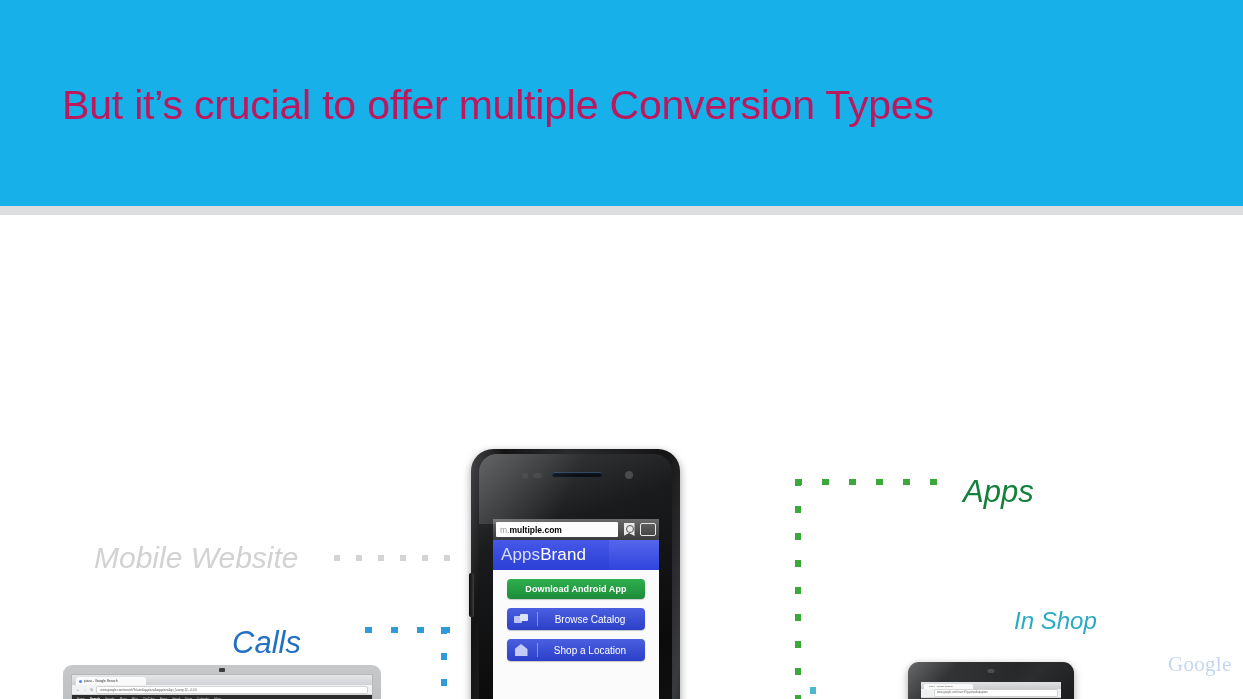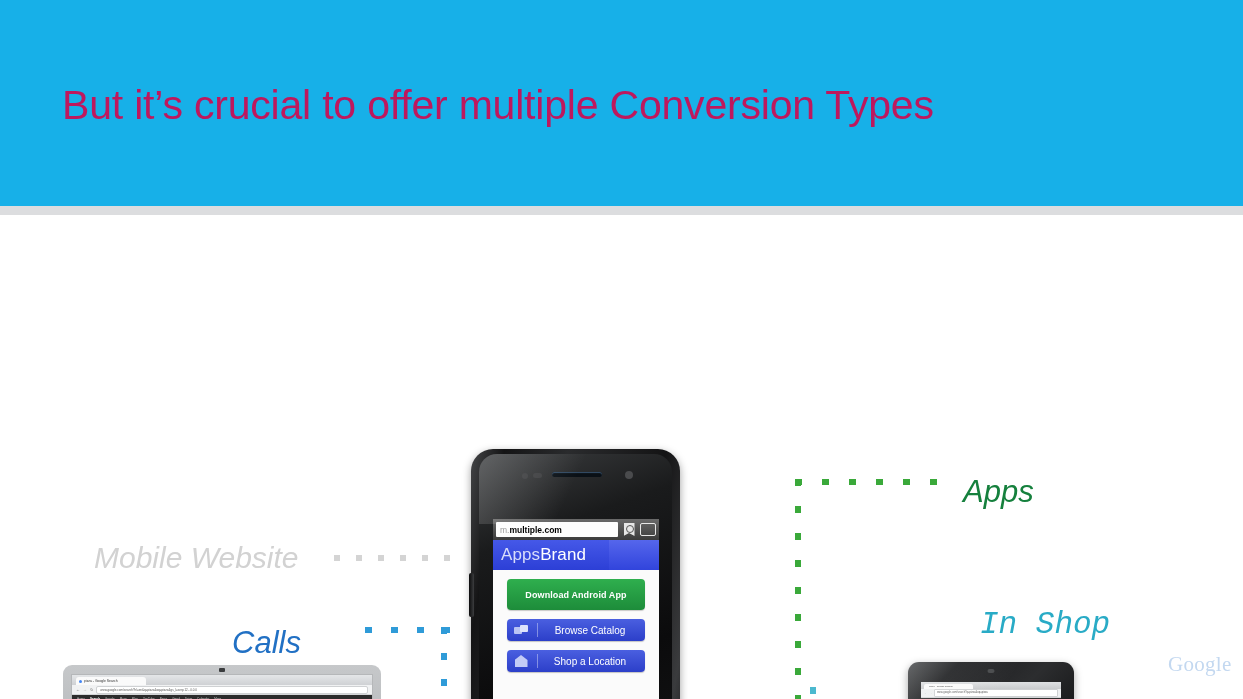--- a/index.html
+++ b/index.html
@@ -67,24 +67,23 @@
     left: 232px; top: 410px;
     font-size: 31px;
     color: #2170c4;
   }
   #label-apps {
     left: 963px; top: 259px;
     font-size: 31px;
     color: #15803d;
   }
   #label-in-shop {
-    left: 980px; top: 392px;
-    font-size: 31px;
+    left: 1014px; top: 392px;
+    font-size: 24px;
     color: #29abc6;
-    font-family: Liberation Mono, monospace;
   }
 
   
   .dots {
     position: absolute;
   }
   .dots-h {
     height: 6px;
     background-repeat: repeat-x;
   }
@@ -241,21 +240,21 @@
     font-size: 9.5px;
     color: #a9a9a9;
     white-space: nowrap;
   }
   #app-content {
     background: #fbfbfb;
     padding: 9px 14px 0 14px;
     height: 100%;
   }
   #download-btn {
-    height: 31px;
+    height: 20px;
     background: linear-gradient(to bottom,#2faf4e,#1d8c3a);
     border-radius: 4px;
     display: flex;
     align-items: center;
     justify-content: center;
     color: #fff;
     font-size: 9px;
     font-weight: bold;
     letter-spacing: .1px;
     box-shadow: 0 1px 1px rgba(0,0,0,.2);

